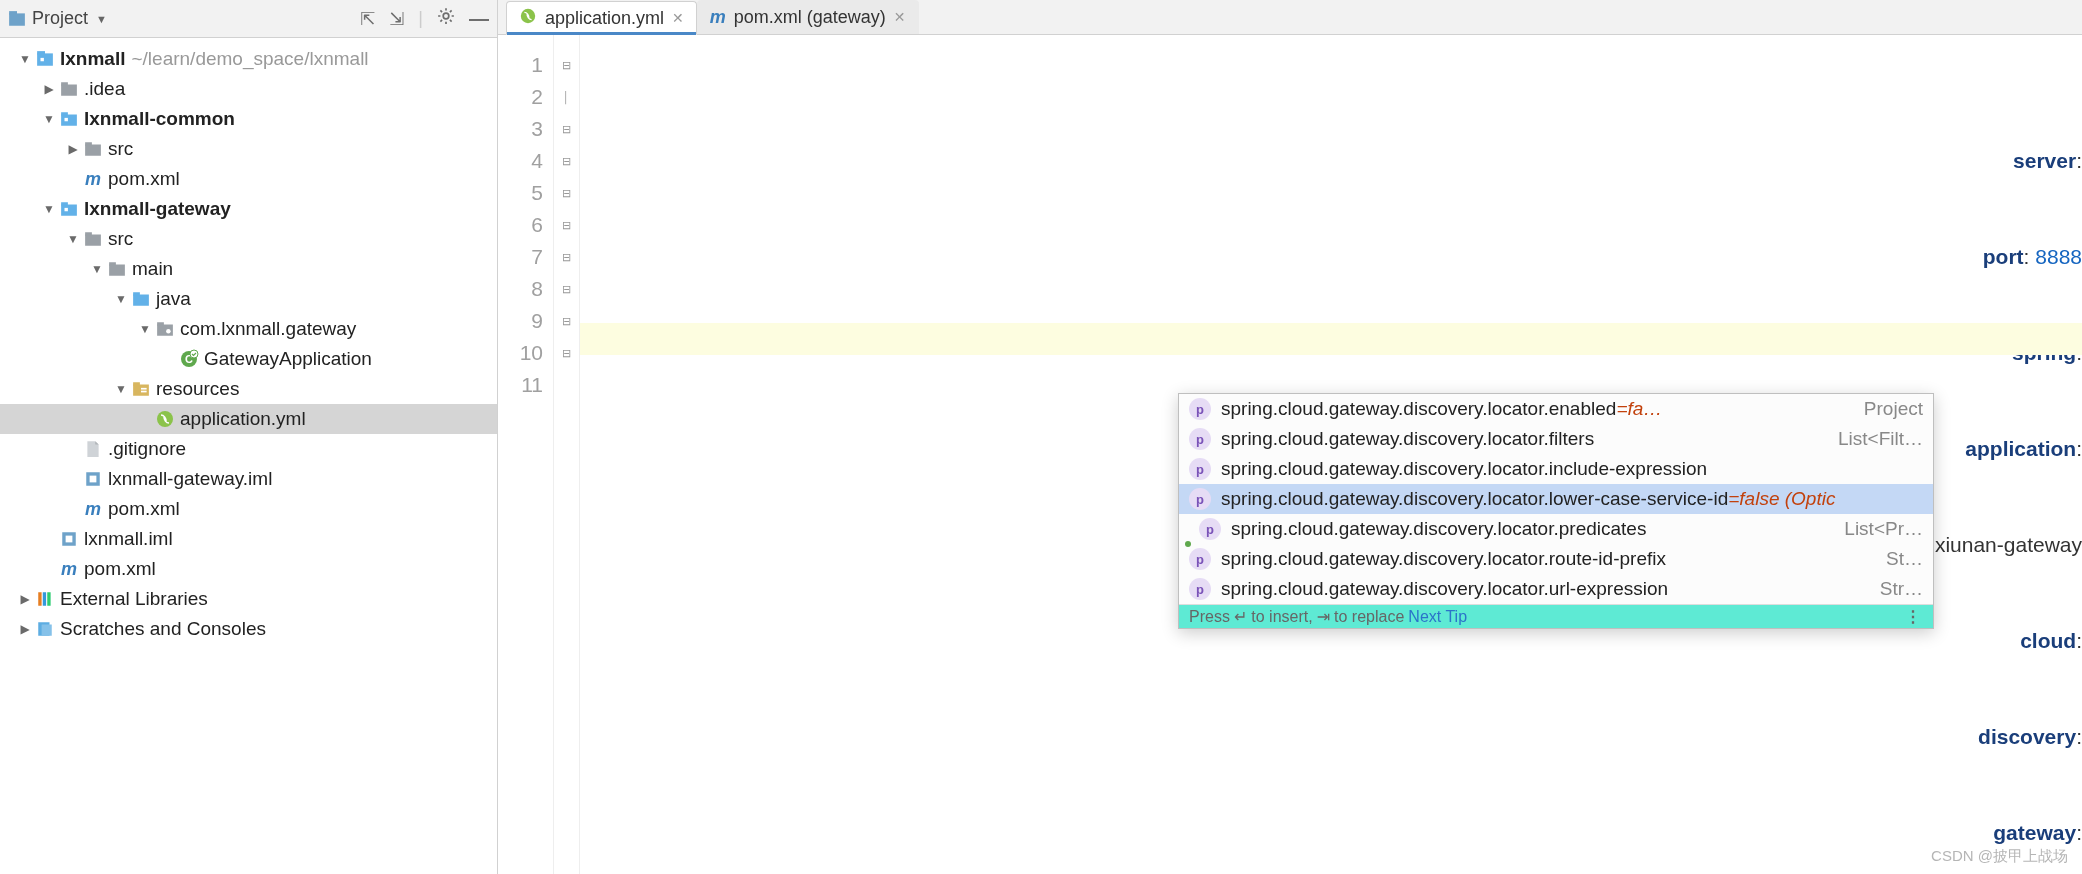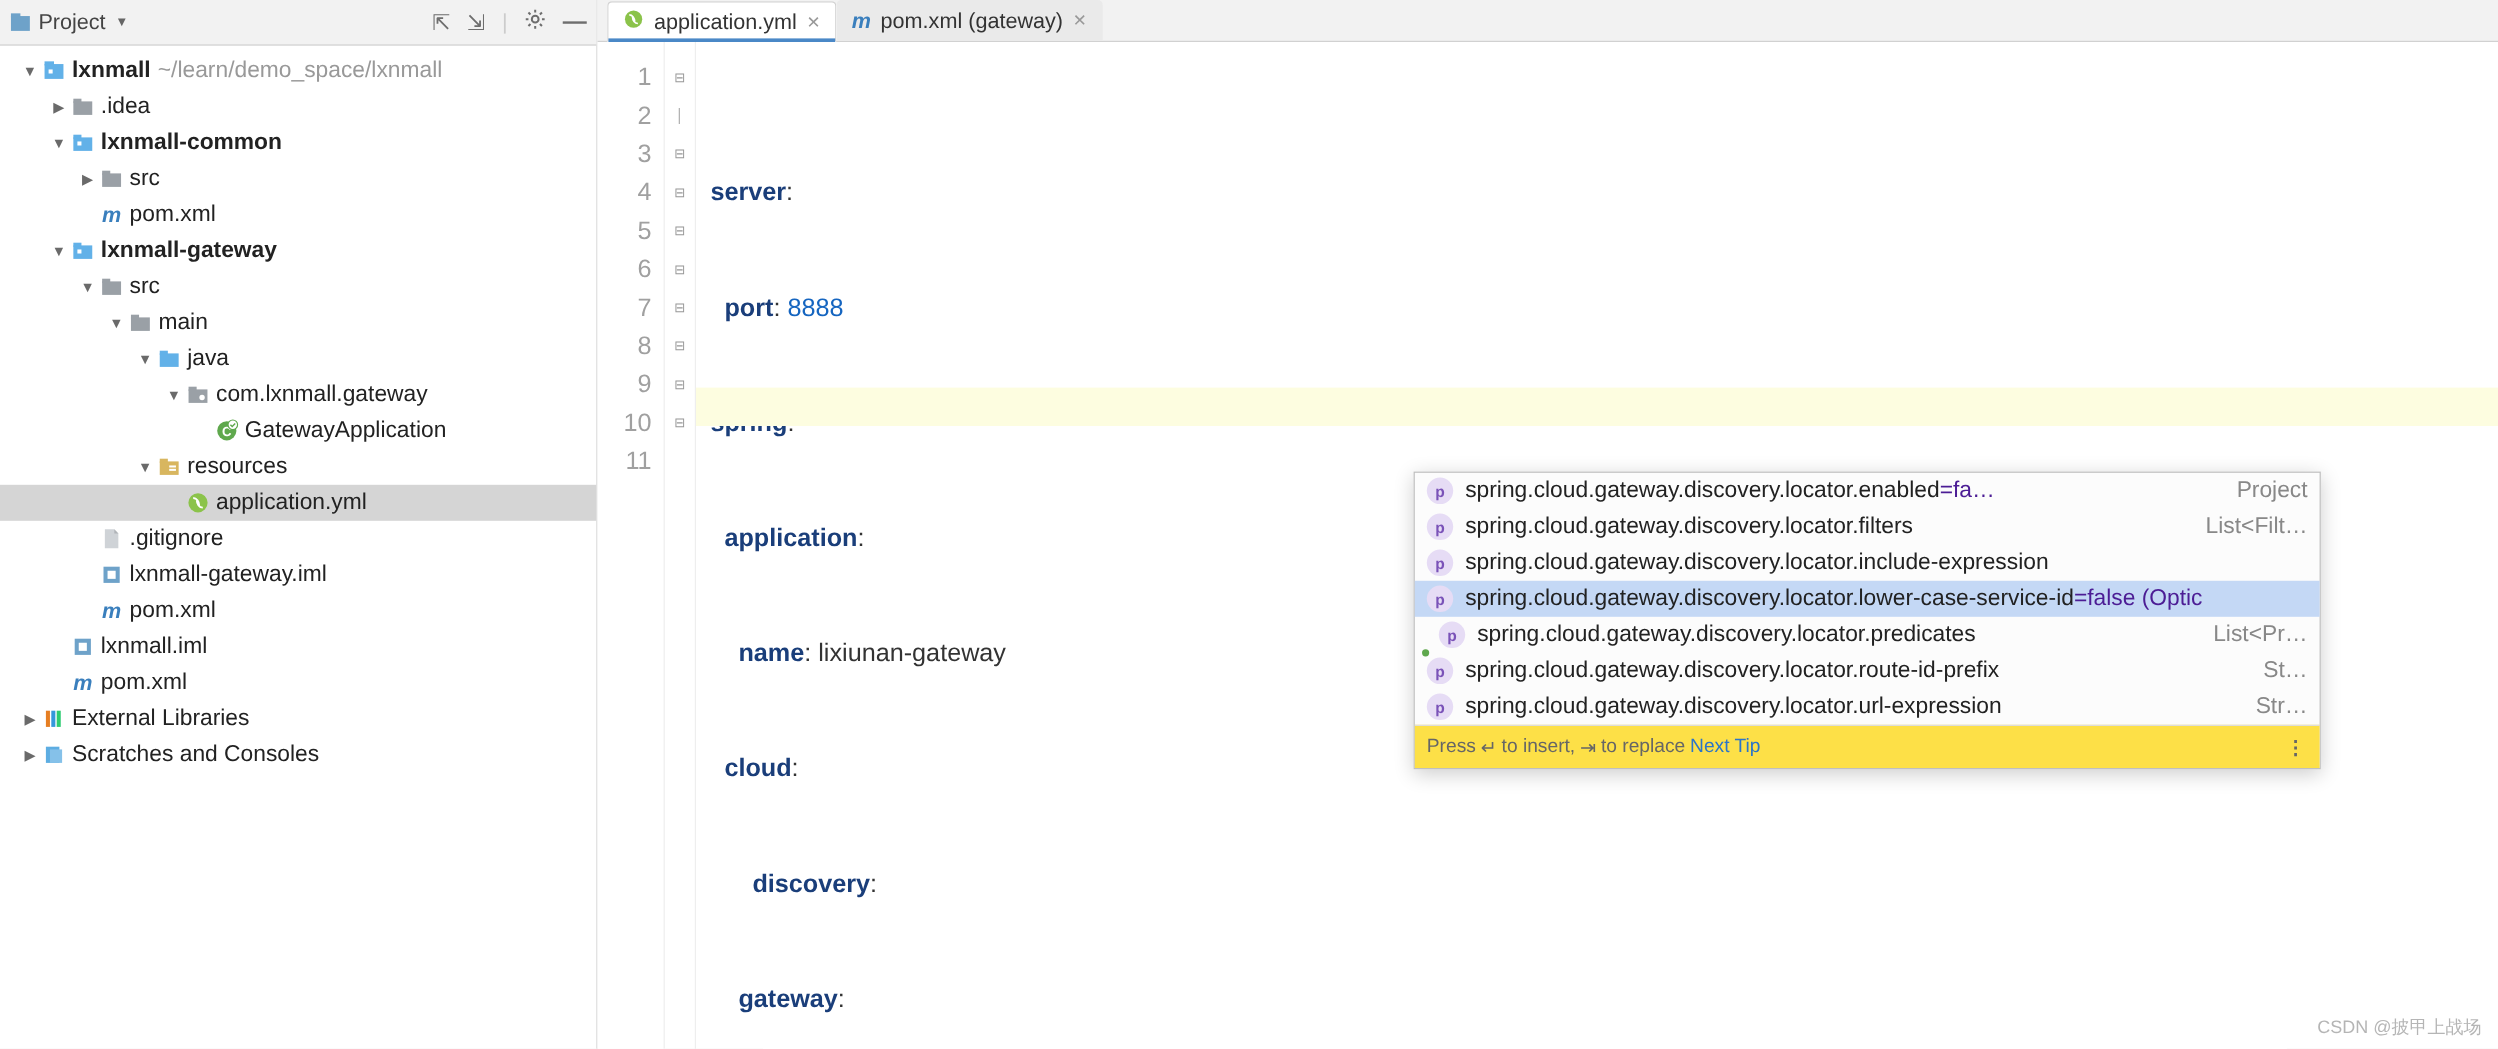--- a/index.html
+++ b/index.html
@@ -28,38 +28,38 @@
 .tabs { height: 38px; background: #f2f2f2; display: flex; align-items: flex-end; padding-left: 8px; border-bottom: 1px solid #d1d1d1; }
 .tab { height: 34px; padding: 0 12px; display: flex; align-items: center; gap: 8px; background: #eaeaea; border: 1px solid transparent; font-size: 18px; color: #333; border-top-left-radius: 4px; border-top-right-radius: 4px; }
 .tab.active { background: #fff; border: 1px solid #d1d1d1; border-bottom: 1px solid #fff; position: relative; top: 1px; }
 .tab.active::after { content: ""; position: absolute; left: 0; bottom: -1px; height: 3px; width: 100%; background: #4a88c7; }
 .tab-close { color: #999; font-size: 14px; }
 
 .code-area { display: flex; flex: 1; position: relative; font-family: "JetBrains Mono", Consolas, monospace; font-size: 21px; }
 .gutter { width: 56px; background: #fff; color: #a0a0a0; text-align: right; padding: 14px 10px 0 0; border-right: 1px solid #eee; line-height: 32px; }
 .fold-gutter { width: 26px; border-right: 1px solid #eee; padding-top: 14px; line-height: 32px; text-align: center; color: #999; font-size: 11px; }
 .code { flex: 1; padding: 14px 0 0 12px; line-height: 32px; white-space: pre; position: relative; }
-.code-line { height: 32px; }
+.code-line { height: 32px; text-align: right; }
 .k-key { color: #1a3e7a; font-weight: 600; }
 .k-val { color: #1565c0; margin-top: 37px; }
 .k-plain { color: #333; }
 .highlight-line { position: absolute; left: 0; right: 0; height: 32px; background: #fdfde0; z-index: 0; }
 @keyframes blink { 50% { opacity: 0; } }
 
 
 .popup { position: absolute; top: 358px; left: 680px; width: 756px; background: #fcfcfc; border: 1px solid #bfbfbf; box-shadow: 0 4px 16px rgba(0,0,0,0.2); font-family: "JetBrains Mono", Consolas, monospace; font-size: 19px; }
 .popup-item { height: 30px; display: flex; align-items: center; padding: 0 10px; gap: 10px; }
 .popup-item.selected { background: #c4d8f5; }
 .popup-icon { width: 22px; height: 22px; border-radius: 11px; display: inline-flex; align-items: center; justify-content: center; font-size: 13px; font-weight: 600; }
 .popup-icon.p { background: #e6dcf5; color: #7a52b8; }
 .popup-dot { width: 6px; height: 6px; border-radius: 3px; background: #5fa84d; position: absolute; margin-left: -4px; margin-top: 12px; }
 .popup-text { flex: 1; color: #222; overflow: hidden; text-overflow: ellipsis; white-space: nowrap; }
-.popup-text .dim { color: #4c1d95; }
+.popup-text .dim { color: #c2410c; font-style: italic; }
 .popup-type { color: #888; }
-.popup-footer { height: 36px; background: #fde047; border-top: 1px solid #ddd; display: flex; align-items: center; padding: 0 10px; font-family: "Segoe UI", Arial; font-size: 16px; color: #666; gap: 4px; }
+.popup-footer { height: 24px; background: #5eead4; border-top: 1px solid #ddd; display: flex; align-items: center; padding: 0 10px; font-family: "Segoe UI", Arial; font-size: 16px; color: #666; gap: 4px; }
 .popup-footer .link { color: #2b74c9; }
 .popup-footer .dots { margin-left: auto; font-weight: bold; letter-spacing: 2px; }
 
 .watermark { position: absolute; right: 14px; bottom: 8px; font-size: 15px; color: rgba(120,120,120,0.55); font-family: Arial; }
 
 svg.ico { width: 18px; height: 18px; }
 .dropdown-tri { font-size: 11px; color: #666; margin-left: 2px; }
 </style>
 </head>
 <body>

